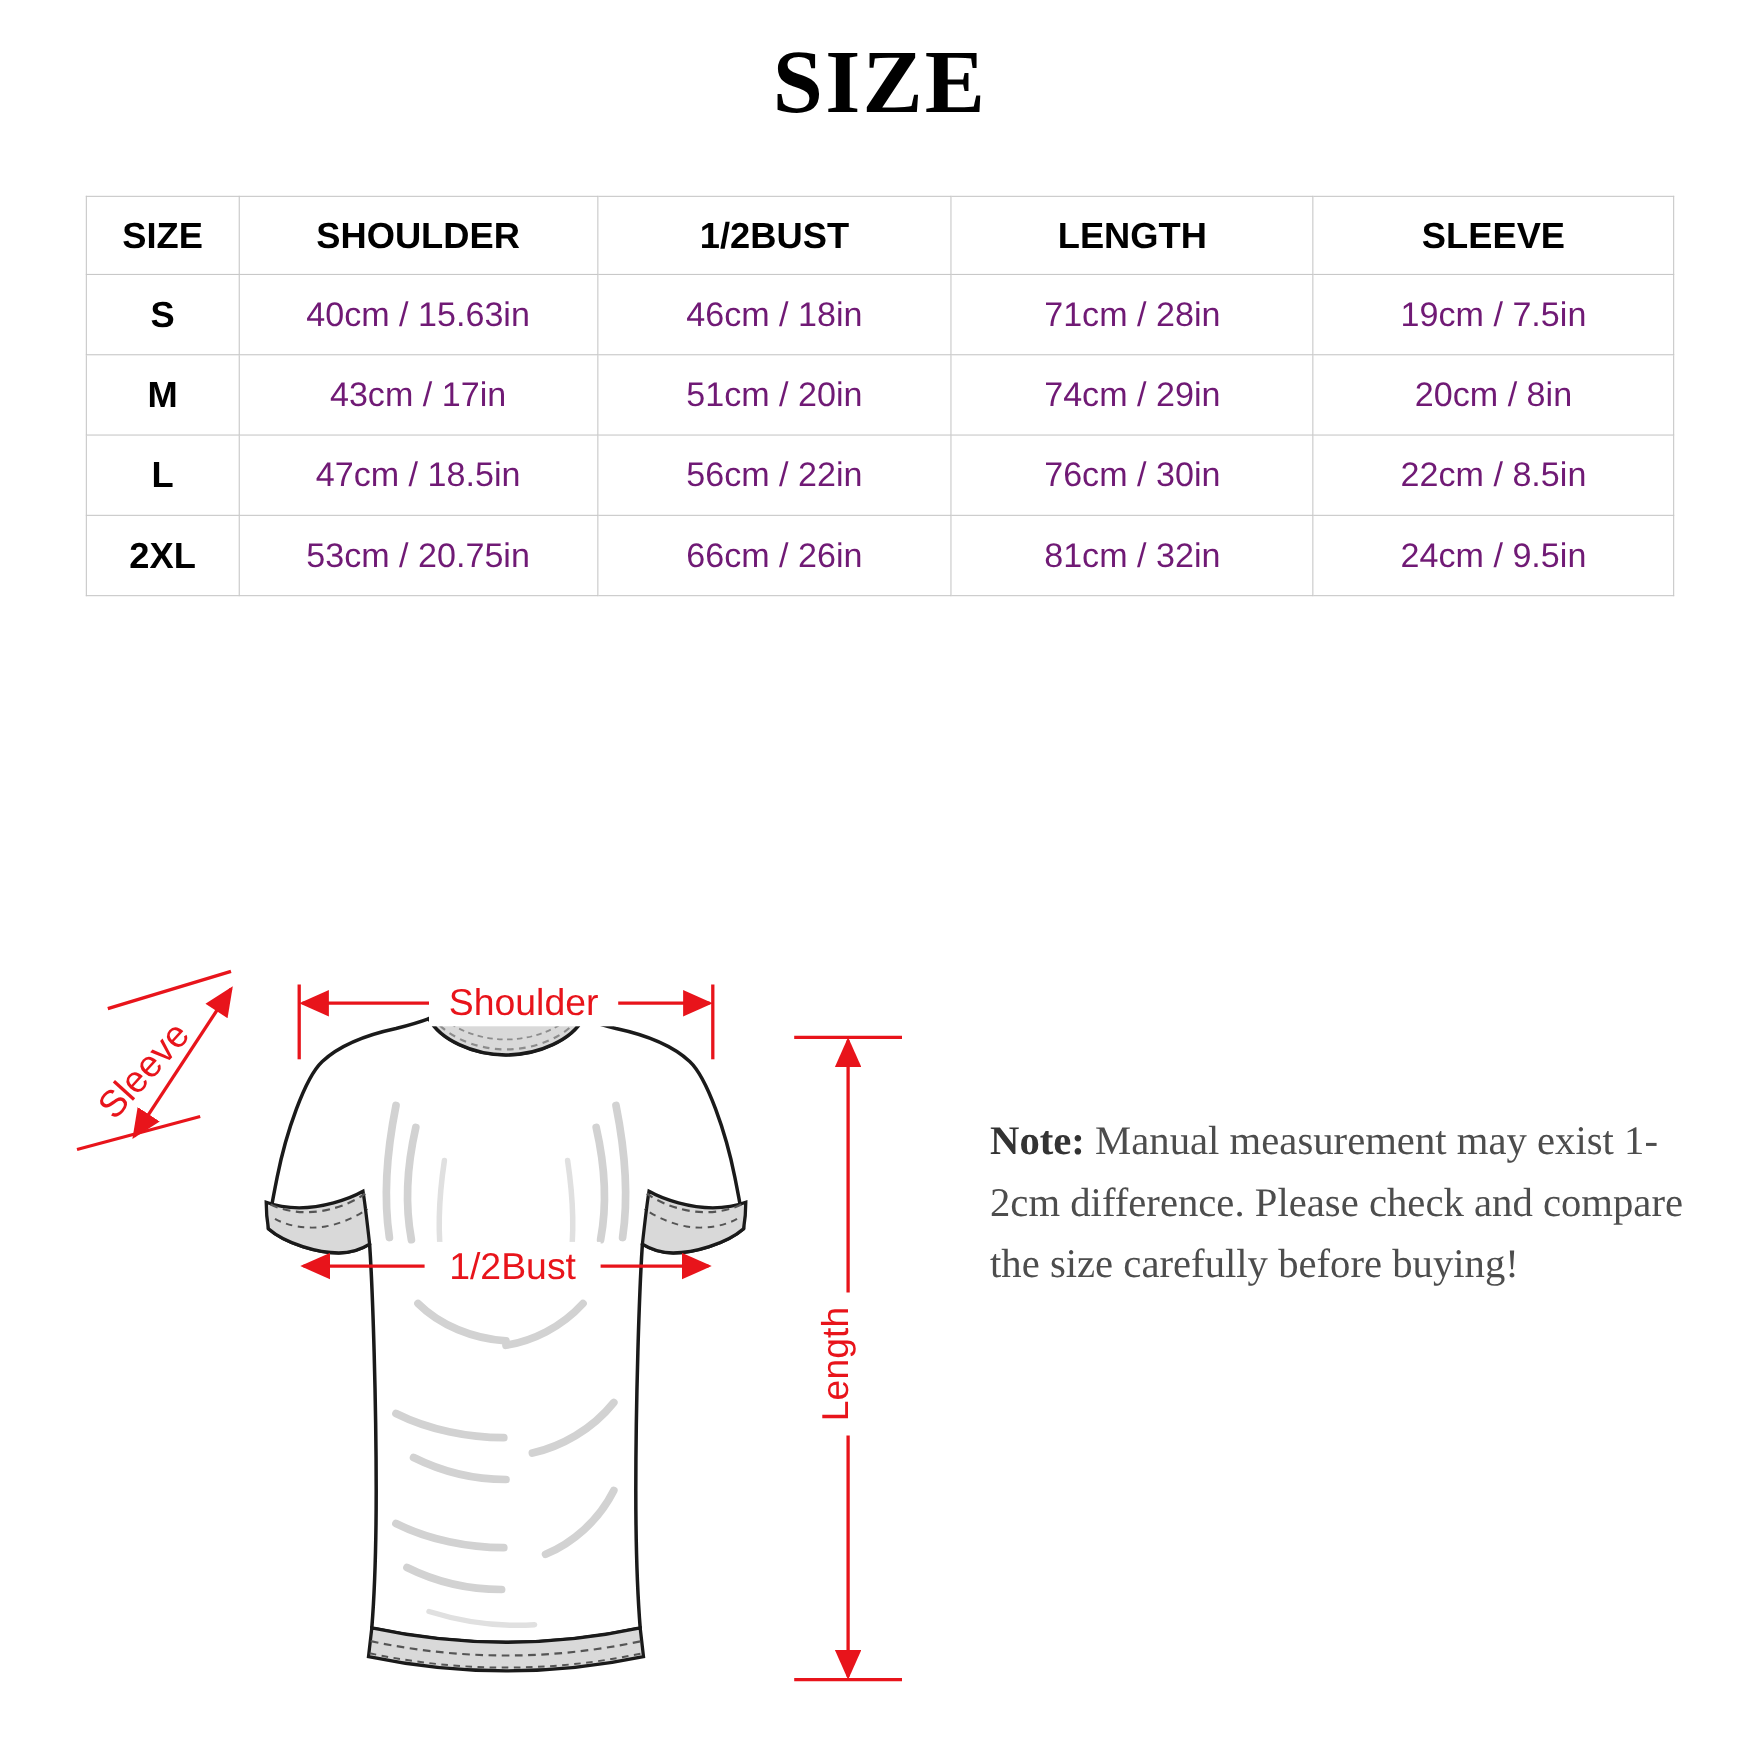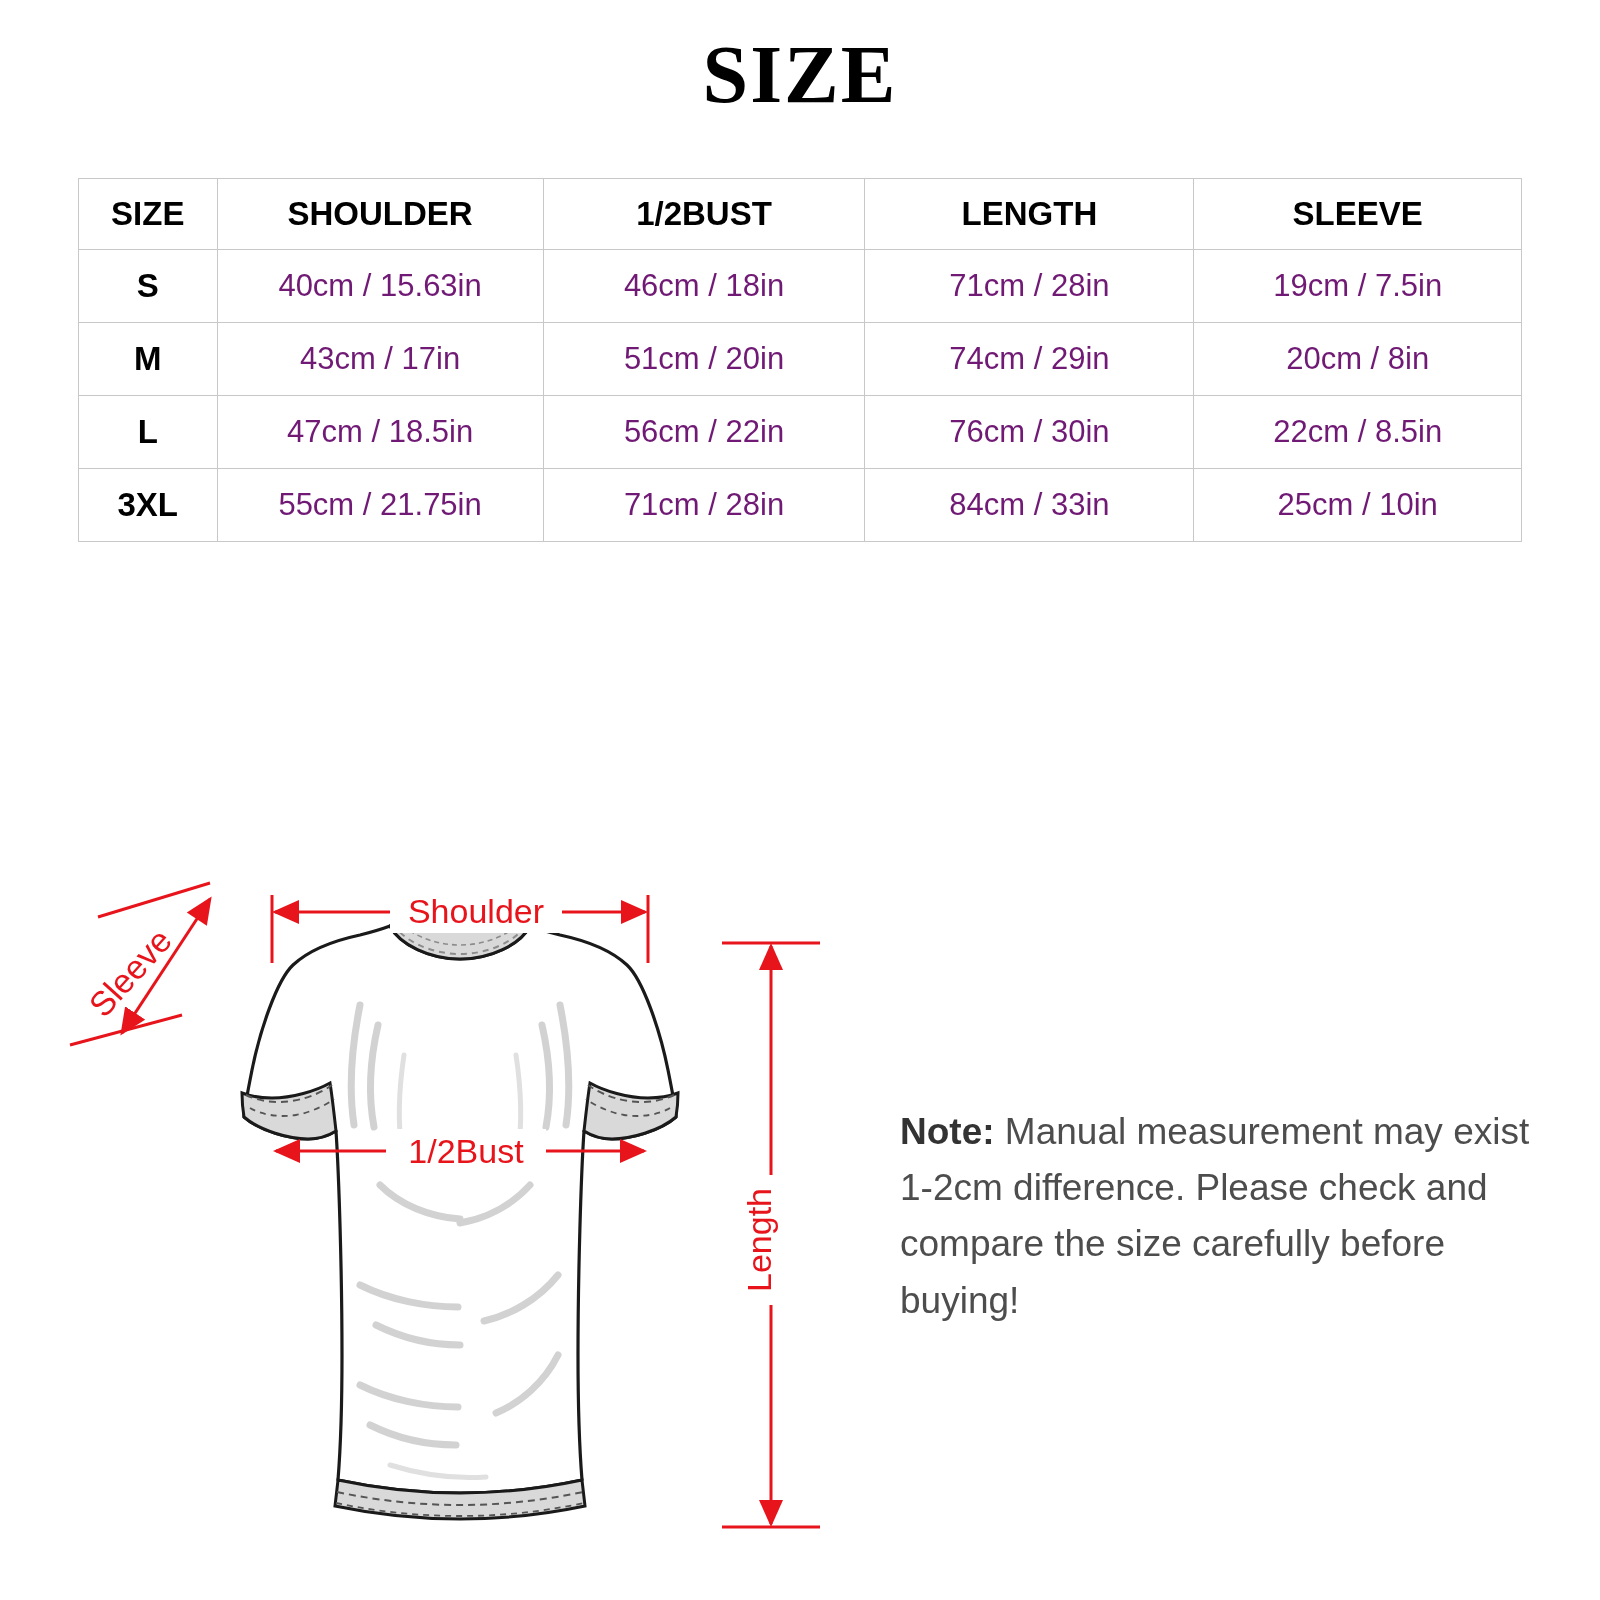--- a/index.html
+++ b/index.html
@@ -75,26 +75,27 @@
     top: 855px;
     left: 60px;
     width: 830px;
     height: 700px;
   }
   .illustration svg { display: block; }
 
   
   .note {
     position: absolute;
-    top: 1104px;
+    top: 1010px;
     left: 900px;
     width: 640px;
     font-size: 37px;
     line-height: 1.52;
     color: #4d4d4d;
+    font-family: Liberation Serif, serif;
   }
   .note b {
     color: #333333;
     font-weight: bold;
   }
 </style>
 </head>
 <body>
 
 <div class="title">SIZE</div>
@@ -133,25 +134,25 @@
         <td>20cm / 8in</td>
       </tr>
       <tr>
         <td class="size-label">L</td>
         <td>47cm / 18.5in</td>
         <td>56cm / 22in</td>
         <td>76cm / 30in</td>
         <td>22cm / 8.5in</td>
       </tr>
       <tr>
-        <td class="size-label">3XL</td>
-        <td>55cm / 21.75in</td>
-        <td>71cm / 28in</td>
-        <td>84cm / 33in</td>
-        <td>25cm / 10in</td>
+        <td class="size-label">2XL</td>
+        <td>53cm / 20.75in</td>
+        <td>66cm / 26in</td>
+        <td>81cm / 32in</td>
+        <td>24cm / 9.5in</td>
       </tr>
     </tbody>
   </table>
 </div>
 
 <div class="illustration">
   <svg width="830" height="700" viewBox="0 0 830 700" xmlns="http://www.w3.org/2000/svg">
     <defs>
       <marker id="arrR" markerWidth="10" markerHeight="10" refX="8" refY="4" orient="auto" markerUnits="strokeWidth">
         <path d="M0,0 L9,4 L0,8 z" fill="#e8141b"></path>

